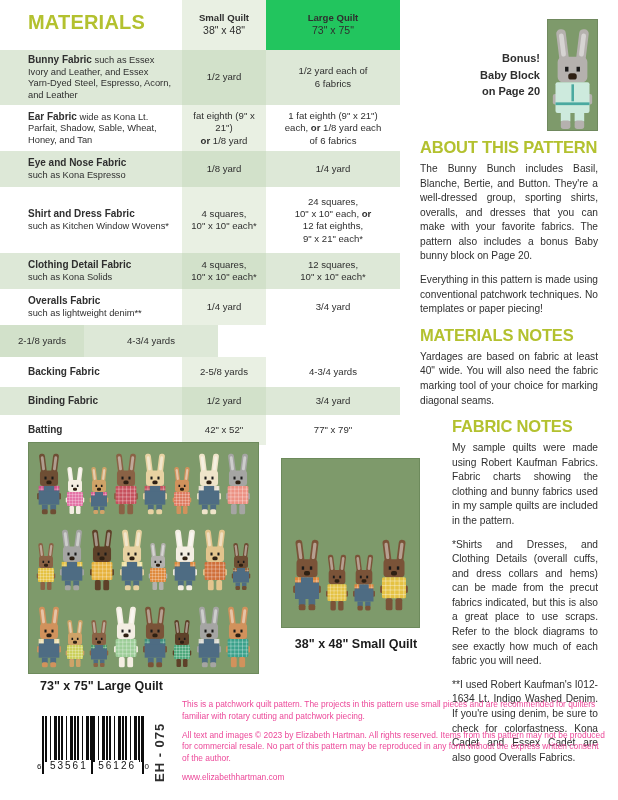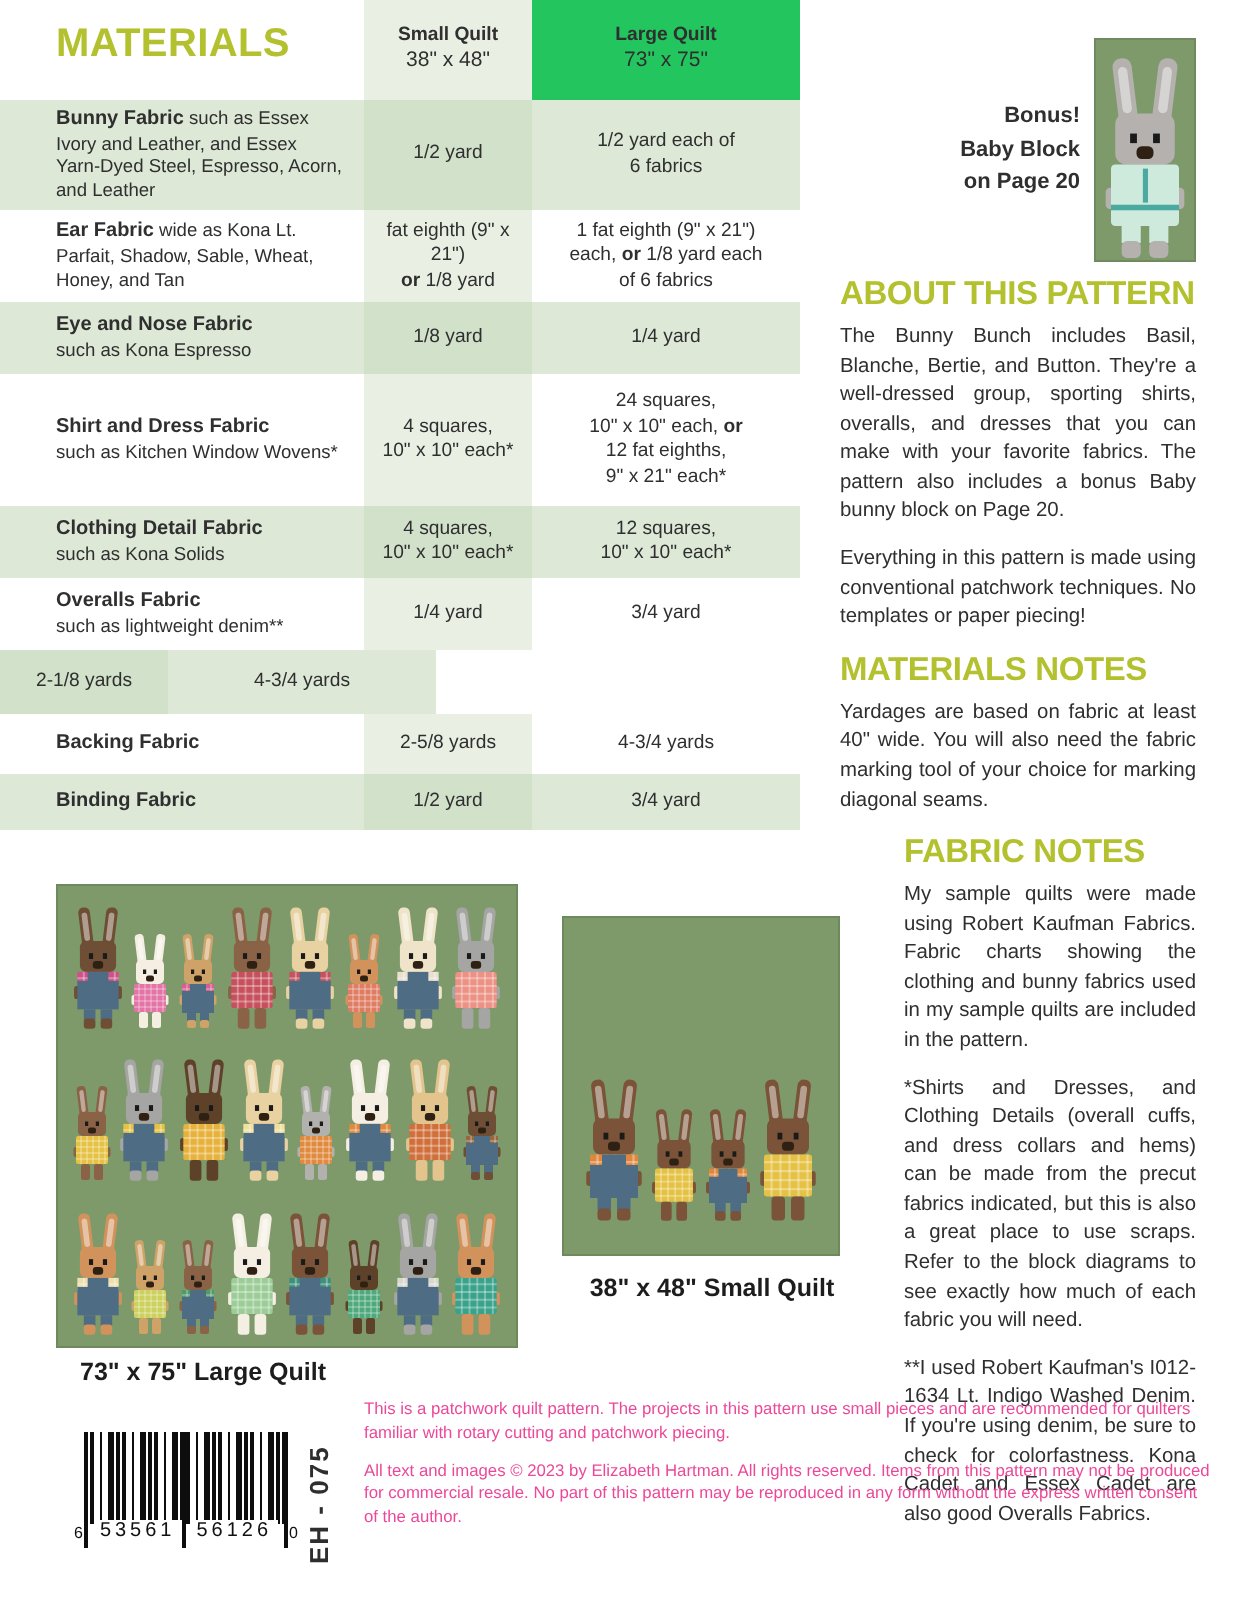--- a/index.html
+++ b/index.html
@@ -197,20 +197,33 @@
           <div class="c1">
             <div>
               <div class="fab-name">Binding Fabric</div>
             </div>
           </div>
           <div class="c2">
             <div>1/2 yard</div>
           </div>
           <div class="c3">
             <div>3/4 yard</div>
+          </div>
+        </div>
+        <div class="trow plain" style="min-height: 30px;">
+          <div class="c1">
+            <div>
+              <div class="fab-name">Batting</div>
+            </div>
+          </div>
+          <div class="c2">
+            <div>42" x 52"</div>
+          </div>
+          <div class="c3">
+            <div>77" x 79"</div>
           </div>
         </div>
       </div>
   </div>
 
   <div class="right-col">
     <div class="bonus-row">
       <div class="bonus-note">Bonus!
 Baby Block
 on Page 20</div>
@@ -1134,20 +1147,21 @@
         </svg>
       </div>
     </div>
   <div class="caption" id="small-caption">38" x 48" Small Quilt</div>
 
   <div class="footer">
     <div>
         <p>This is a patchwork quilt pattern. The projects in this pattern use small pieces and are recommended for quilters familiar with rotary cutting and patchwork piecing.</p>
         <p>All text and images © 2023 by Elizabeth Hartman. All rights reserved. Items from this pattern may not be produced for commercial resale. No part of this pattern may be reproduced in any form without the express written consent of the author.</p>
       </div>
+    <p>www.elizabethhartman.com</p>
   </div>
 
   <div class="barcode">
     <div class="bars"></div>
     <div class="guard" style="left:6px;"></div>
     <div class="guard" style="left:55px;"></div>
     <div class="guard" style="right:6px;"></div>
     <div class="digits">
       <span class="dedge">6</span>
       <span class="dgroup">53561</span>

